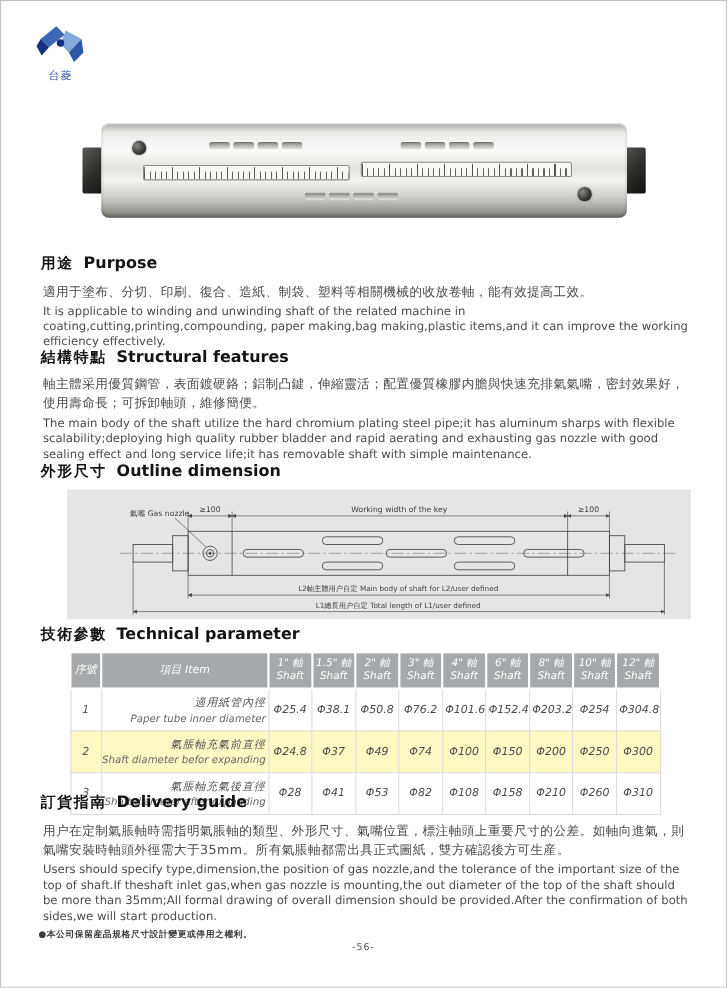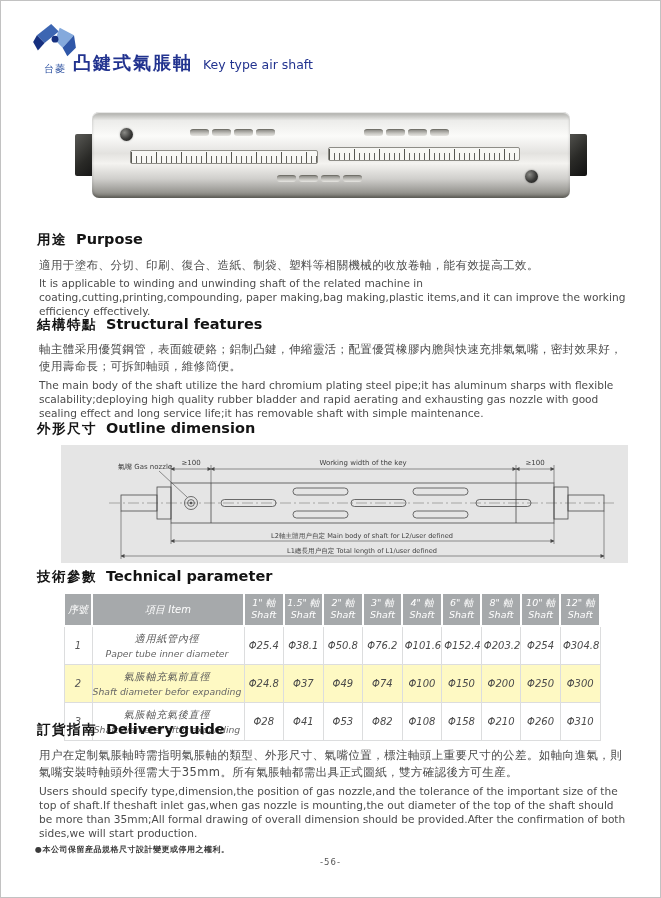--- a/index.html
+++ b/index.html
@@ -48,21 +48,21 @@
   
   .tblwrap{position:absolute;left:62px;top:591px;width:540px;font-style:italic;}
   table.ttable{border-collapse:collapse;width:538px;table-layout:fixed;}
   .ttable th{background:#a6a9ab;color:#fff;font-weight:normal;border:2px solid #fff;
     font-size:9.5px;line-height:1.3;padding:3px 0;text-align:center;}
   .ttable th.c-no{width:26px;font-size:10px;}
   .ttable th.c-item{width:150px;font-size:10px;}
   .ttable td{border:1px solid #dcddde;font-size:10px;color:#4a4a4a;padding:5px 2px;
     text-align:center;background:#fff;vertical-align:middle;}
   .ttable tr.alt td{background:#fef9c3;}
-  .ttable td.item{text-align:center;padding-left:0;}
+  .ttable td.item{text-align:right;padding-left:0;}
   .ttable td.item .cn{display:block;font-size:10px;color:#555;letter-spacing:.8px;}
   .ttable td.item .en{display:block;font-size:9.3px;color:#666;margin-top:2px;}
   .ttable td.no{color:#555;}
   
   .footnote{position:absolute;left:34px;top:843px;}
   .footnote .cn{font-size:8px;color:#3a3a3a;letter-spacing:.5px;font-weight:bold;}
   .footnote .en{font-size:6.4px;color:#555;margin:1px 0 0 7px;}
   .pagenum{position:absolute;left:0;top:856px;width:100%;text-align:center;
     font-size:8.5px;color:#555;letter-spacing:1px;}
 </style>
@@ -73,23 +73,20 @@
 
   <div class="logo-block">
     <svg width="46" height="38" viewBox="0 0 46 40">
       <polygon points="4,13 19,1 27,9 12,21" fill="#3d66b2"></polygon>
       <polygon points="4,13 12,21 5,29 0,20" fill="#16307f"></polygon>
       <polygon points="28,5 43,13 31,26 23,18" fill="#84a9dc"></polygon>
       <polygon points="31,26 43,13 45,26 36,35" fill="#2f57a8"></polygon>
       <circle cx="23" cy="17" r="3.6" fill="#16307f"></circle>
     </svg>
     <div class="logo-text">台菱</div>
-  </div>
-  <div class="title-row">
-    <span class="title-cn">凸鍵式氣脹軸</span><span class="title-en">Key type air shaft</span>
   </div>
 
   <div class="photo">
     <div class="cap left"></div>
     <div class="cap right"></div>
     <div class="shaft-body">
       <div class="hole" style="left:28px;top:16px;"></div>
       <div class="hole" style="right:32px;top:58px;"></div>
       <div class="slot-group" style="left:98px;top:17px;">
         <div class="slot"></div>

